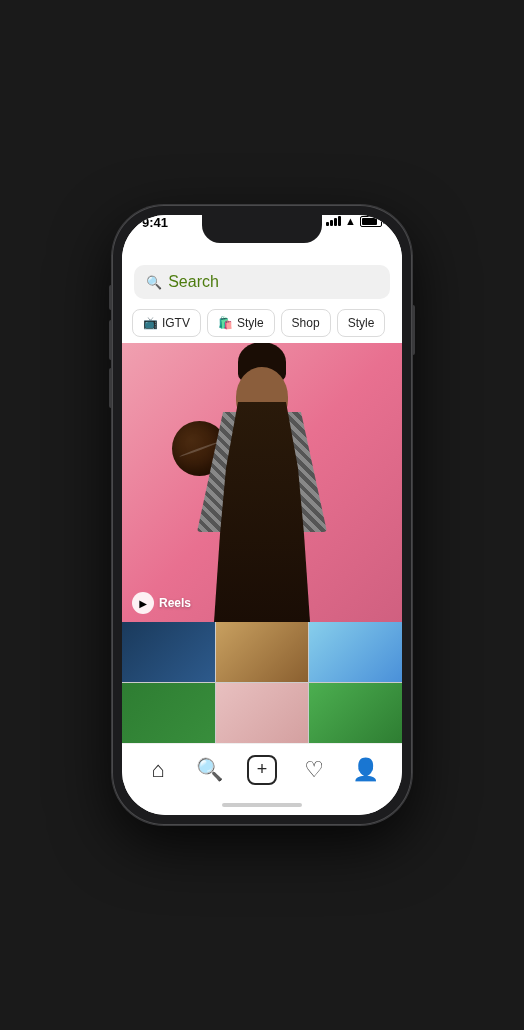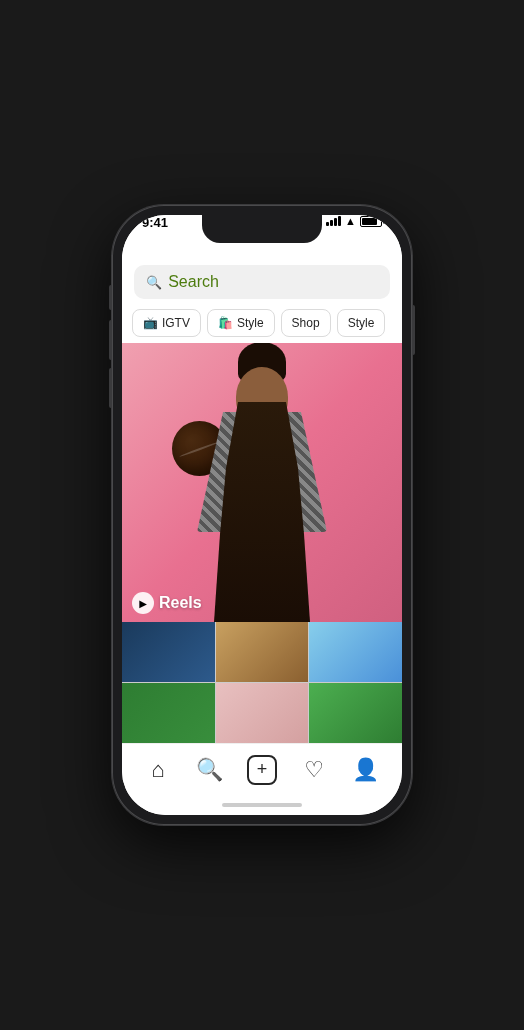--- a/index.html
+++ b/index.html
@@ -285,21 +285,21 @@
       height: 22px;
       background: rgba(255,255,255,0.9);
       border-radius: 50%;
       display: flex;
       align-items: center;
       justify-content: center;
       font-size: 10px;
     }
     .reels-text {
       color: #fff;
-      font-size: 16px;
+      font-size: 12px;
       font-weight: 700;
       text-shadow: 0 1px 3px rgba(0,0,0,0.3);
     }
 
     
     .grid-section {
       display: grid;
       grid-template-columns: repeat(3, 1fr);
       grid-template-rows: repeat(2, 60px);
       gap: 1px;

